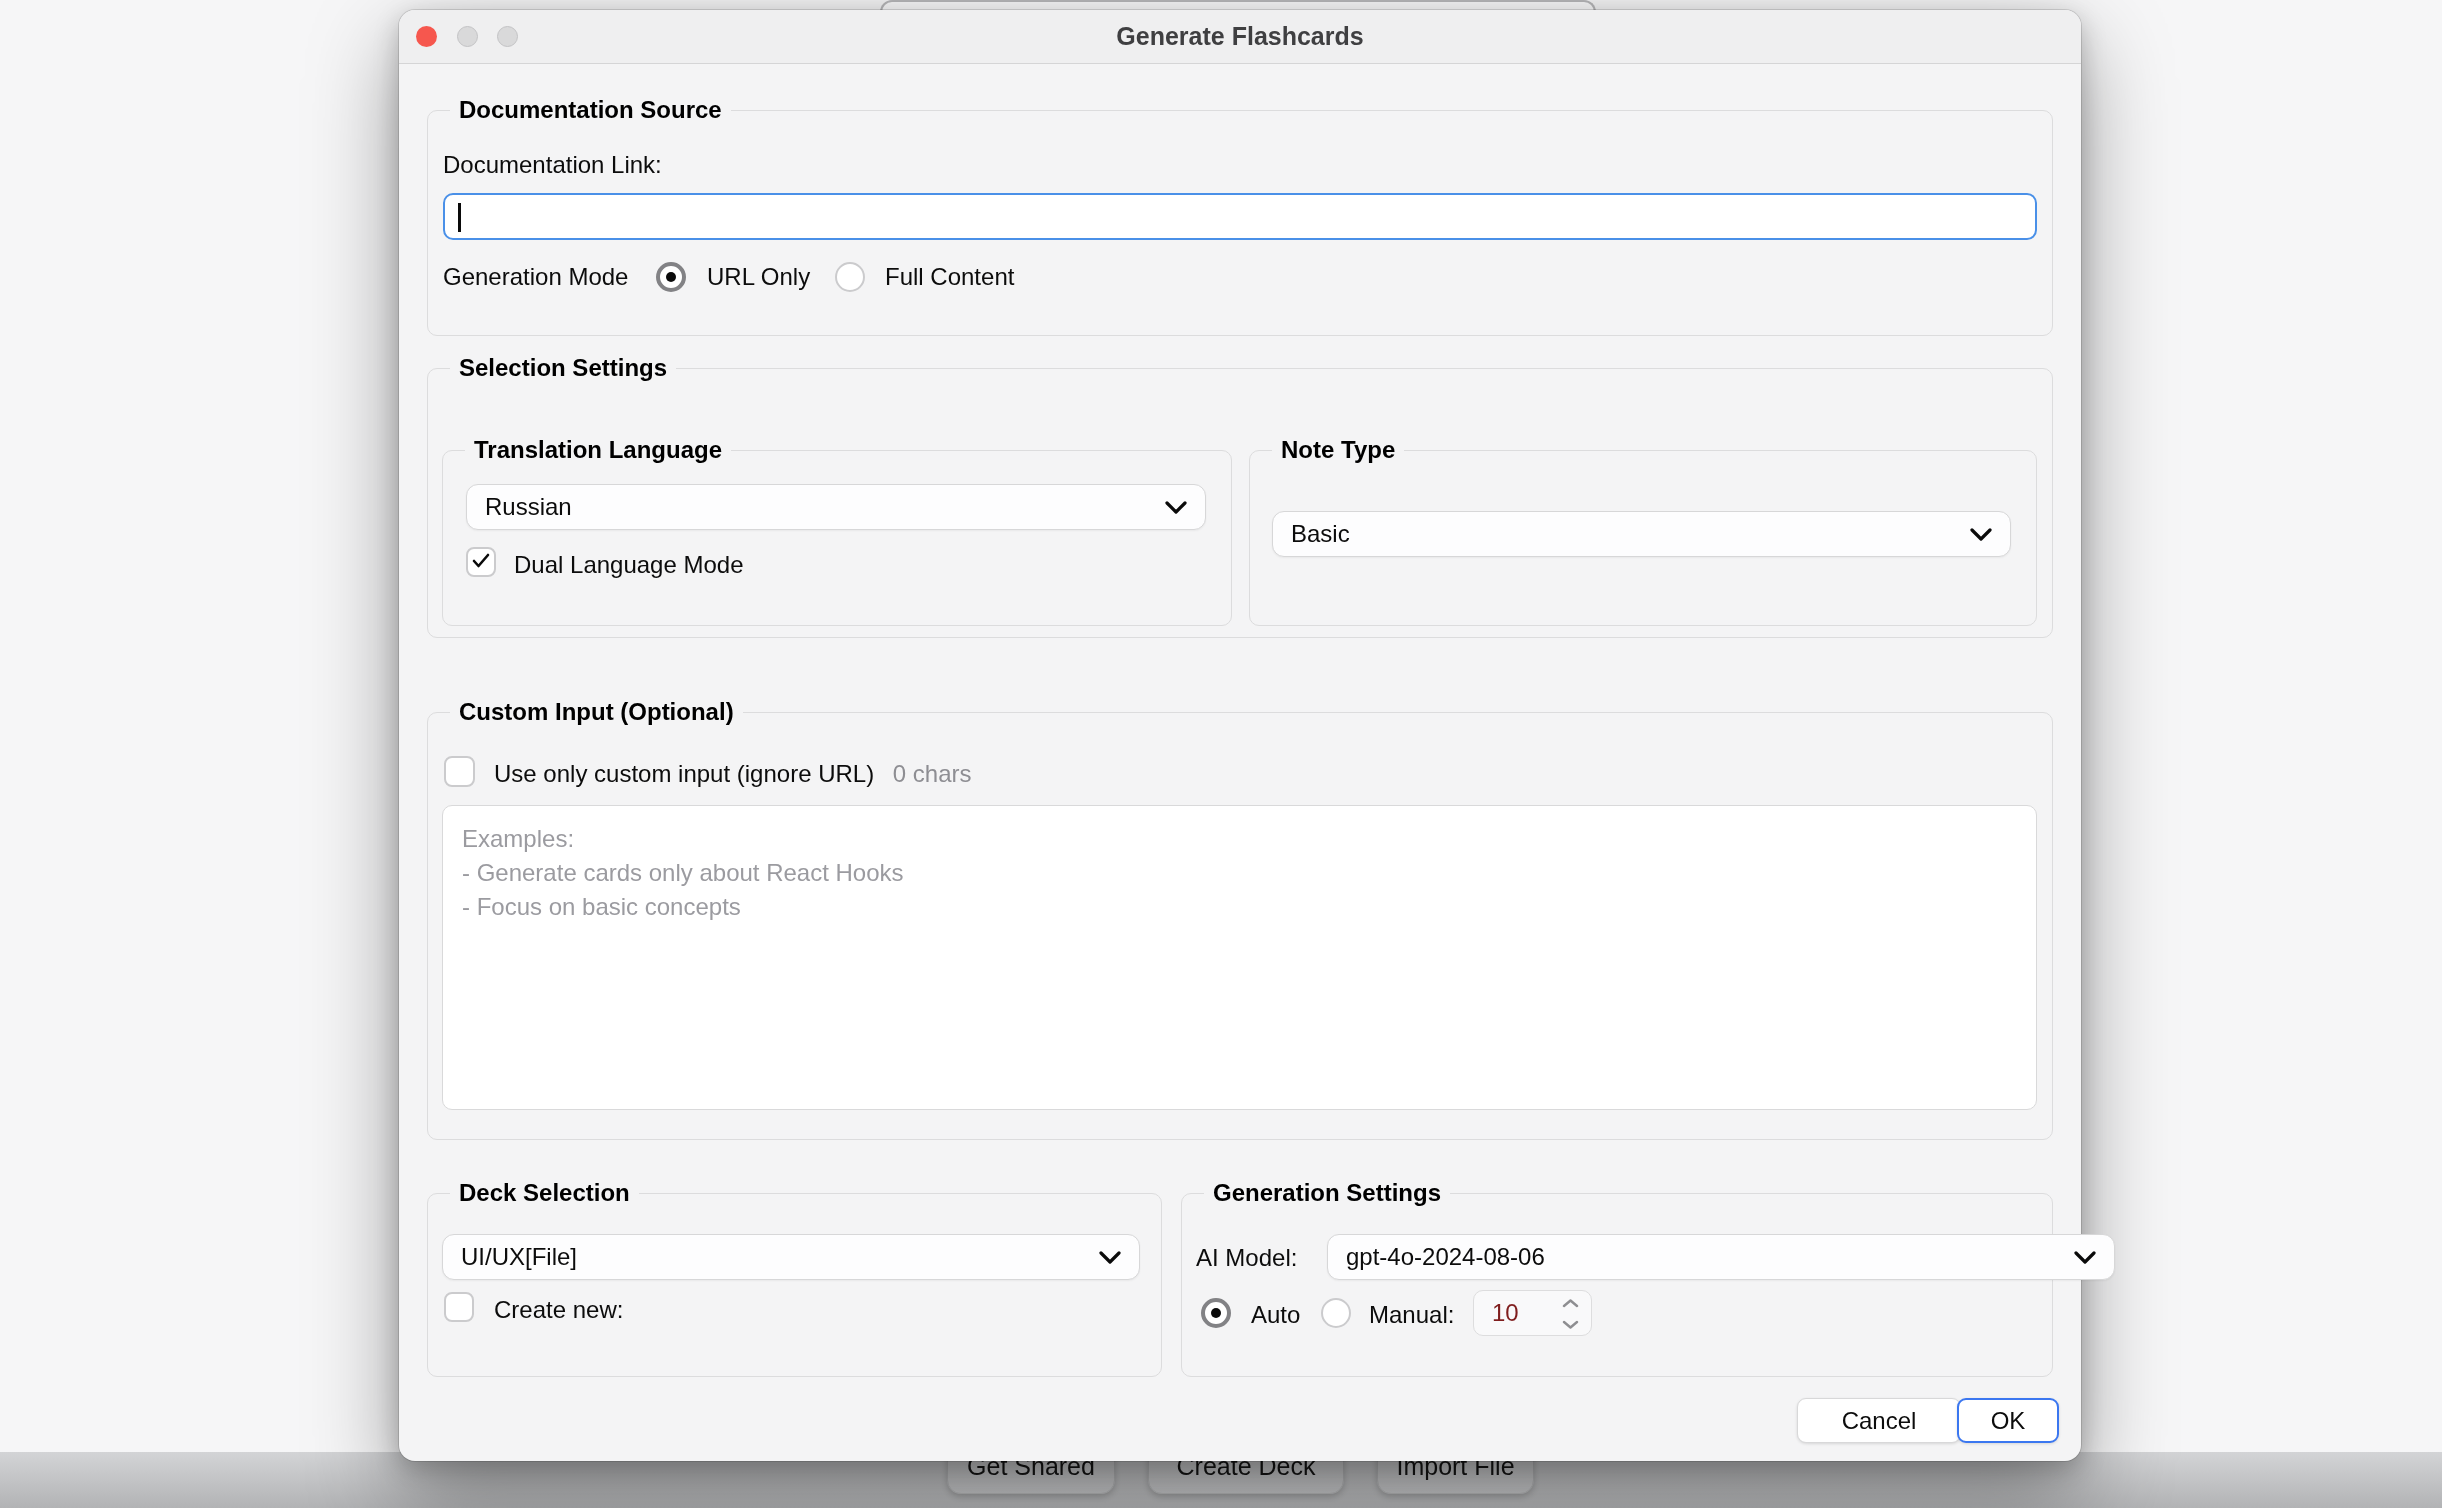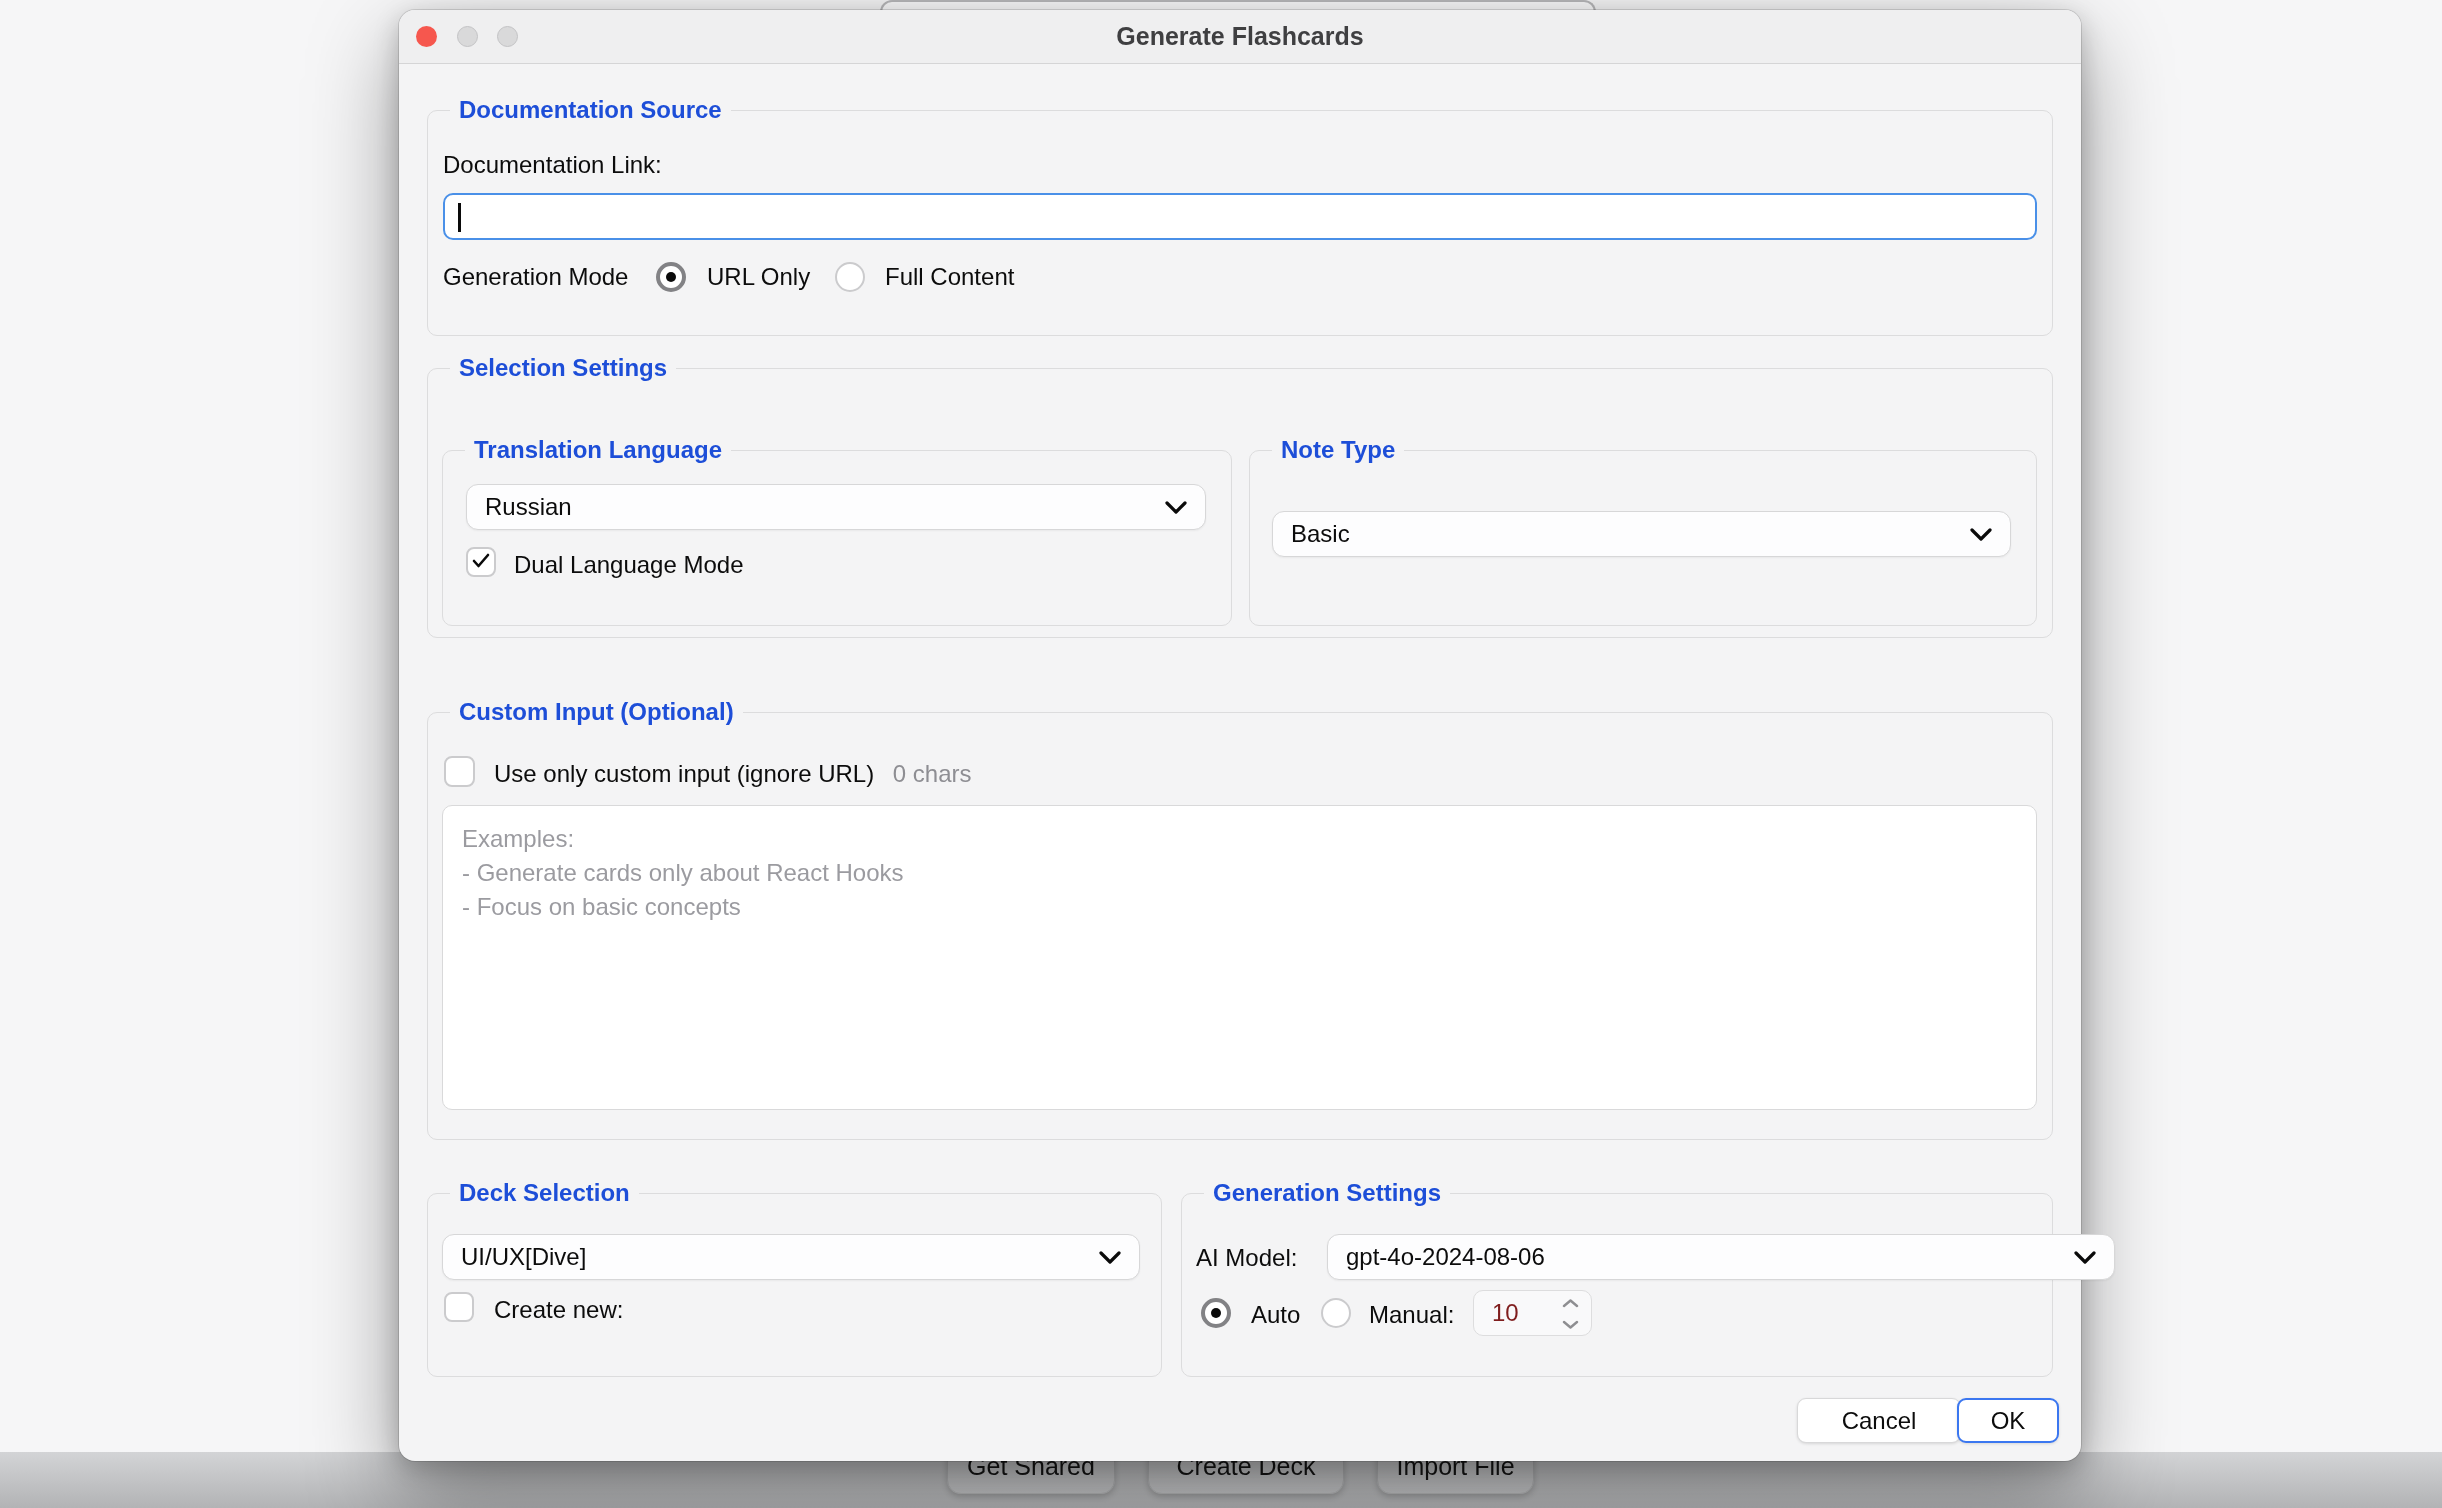--- a/index.html
+++ b/index.html
@@ -54,21 +54,21 @@
     position:absolute; left:0; right:0; top:12px; text-align:center;
     font-size:25px; font-weight:700; color:#3f3f41;
   }
 
   
   .fs {
     position:absolute; border:1.5px solid #dcdcdd; border-radius:10px;
   }
   .fs > .legend {
     position:absolute; top:-15px; left:22px; padding:0 9px;
-    background:#f4f4f5; font-size:24px; font-weight:700; color:#1d4ed8;
+    background:#f4f4f5; font-size:24px; font-weight:700; color:#000000;
     white-space:nowrap; line-height:28px;
   }
   .sec-doc   { left:28px;  top:100px;  width:1626px; height:226px; }
   .sec-sel   { left:28px;  top:358px;  width:1626px; height:270px; }
   .fs-trans  { left:43px;  top:440px;  width:790px;  height:176px; }
   .fs-note   { left:850px; top:440px;  width:788px;  height:176px; }
   .sec-ci    { left:28px;  top:702px;  width:1626px; height:428px; }
   .sec-deck  { left:28px;  top:1183px; width:735px;  height:184px; }
   .sec-gen   { left:782px; top:1183px; width:872px;  height:184px; }
 
@@ -212,21 +212,21 @@
     <div class="textarea">
       <div>Examples:</div>
       <div>- Generate cards only about React Hooks</div>
       <div>- Focus on basic concepts</div>
     </div>
 
     <div class="fs sec-deck">
       <span class="legend">Deck Selection</span>
     </div>
     <div class="select" style="left:43px; top:1224px; width:698px;">
-      <span>UI/UX[Dive]</span>
+      <span>UI/UX[File]</span>
       <span class="chev">
         <svg width="22" height="13" viewBox="0 0 22 13">
             <polyline points="2,2 11,11 20,2" fill="none" stroke="#0a0a0a" stroke-width="3.2" stroke-linecap="round" stroke-linejoin="round"></polyline>
           </svg>
       </span>
     </div>
     <div class="checkbox" style="left:45px; top:1282px;"></div>
     <div class="lbl" style="left:95px; top:1285px;">Create new:</div>
 
     <div class="fs sec-gen">

